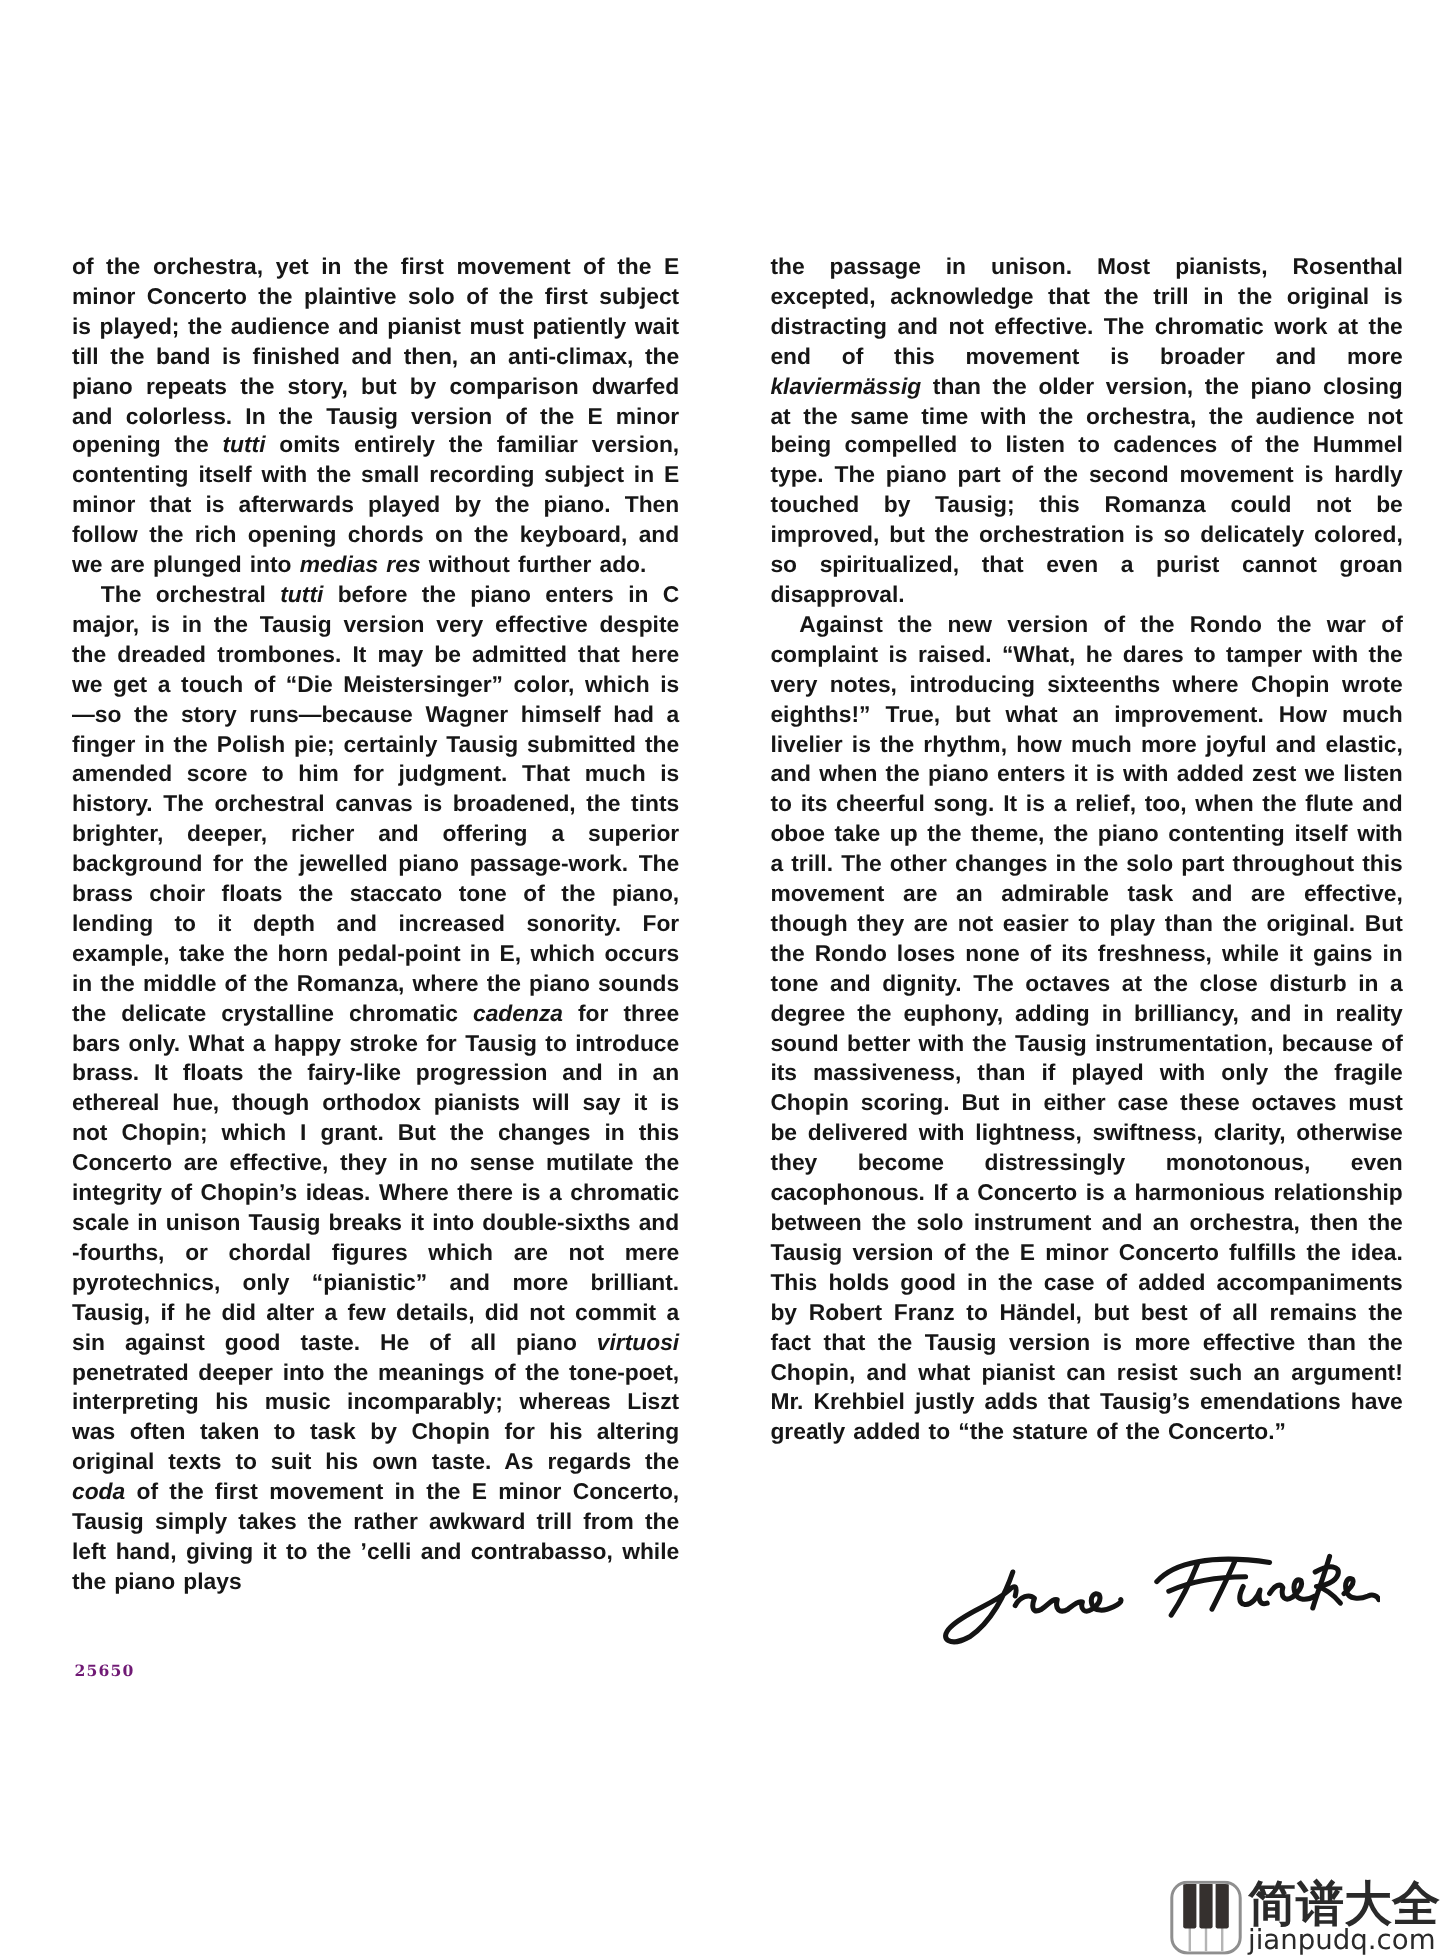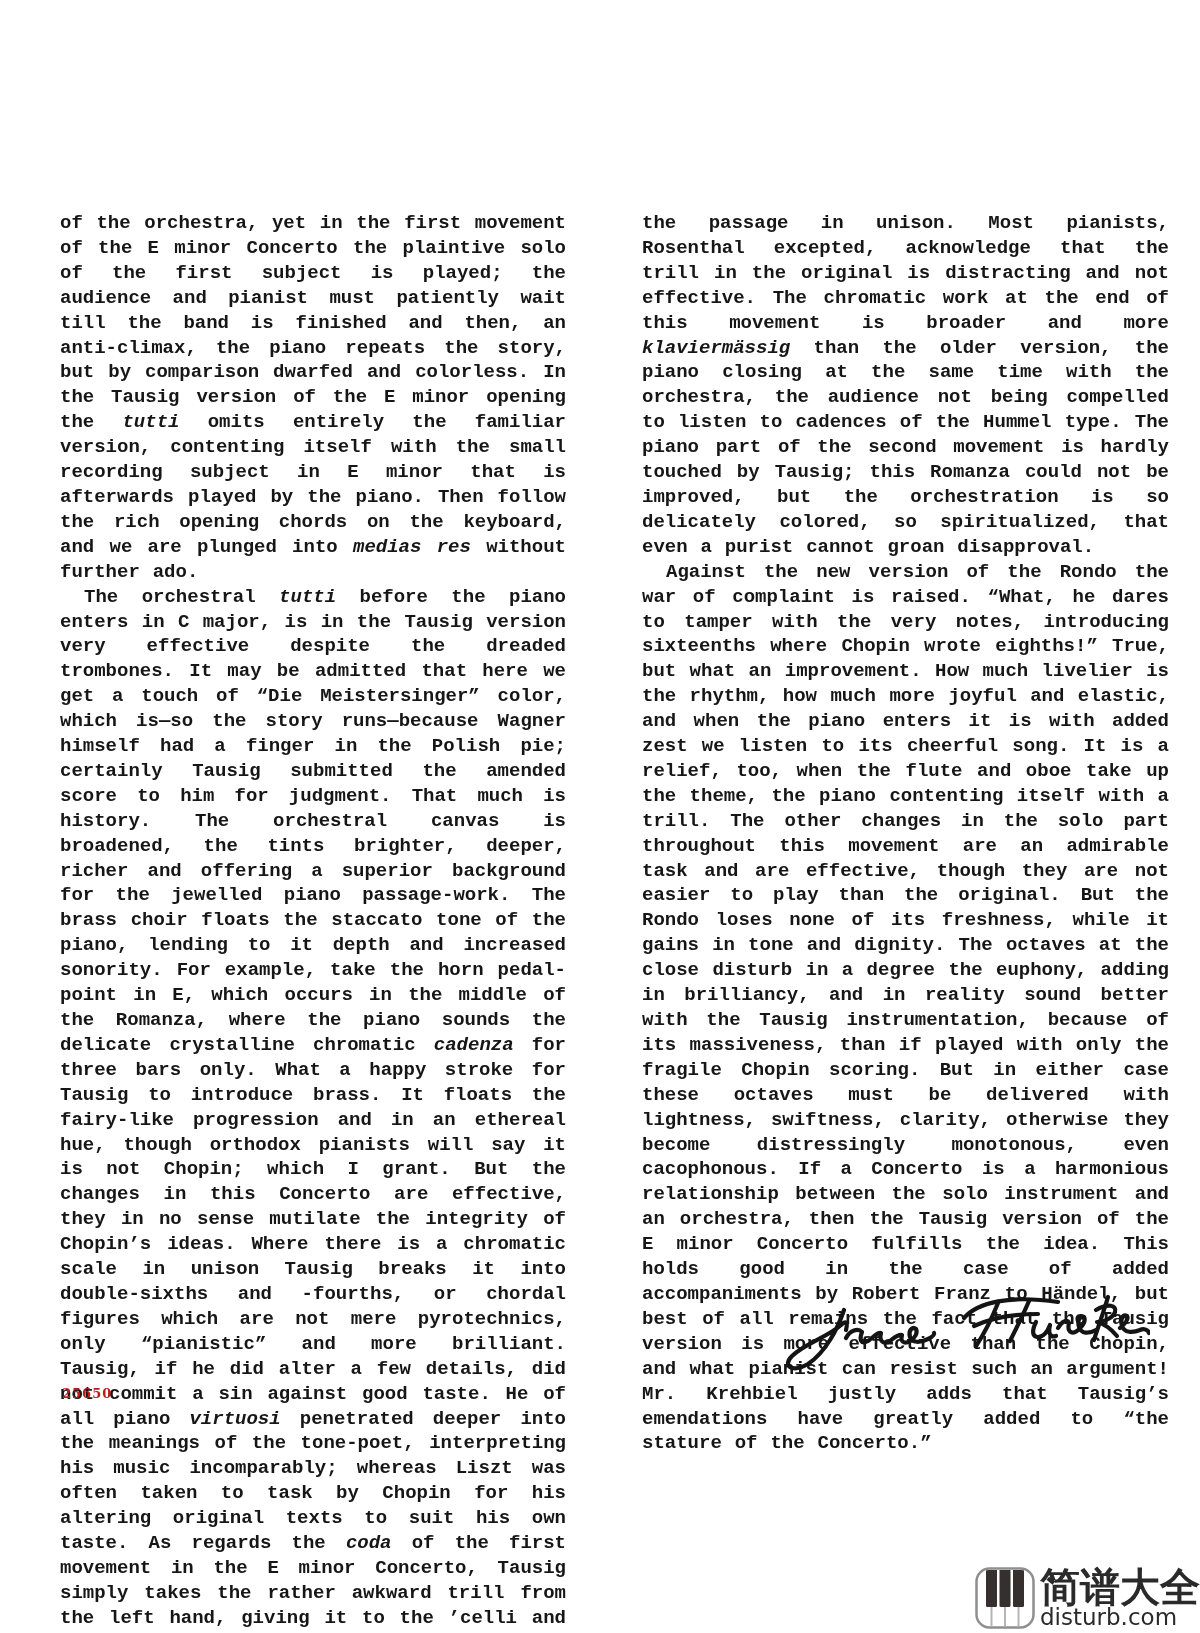--- a/index.html
+++ b/index.html
@@ -1,26 +1,26 @@
 <!DOCTYPE html>
 <html><head>
 <meta charset="utf-8">
 <style>
   html,body{margin:0;padding:0;background:#ffffff;}
   .page{position:relative;width:1200px;height:1633px;background:#ffffff;overflow:hidden;
         font-family:"DejaVu Serif",serif;}
   .columns{position:absolute;left:60px;top:211px;display:flex;gap:46px;}
   .col-left{width:506px;}
   .col-right{width:527px;margin-left:30px;}
-  .para{margin:0;text-align:justify;font-family:Liberation Mono, monospace;font-weight:700;
+  .para{margin:0;text-align:justify;font-family:Liberation Sans, sans-serif;font-weight:700;
         font-size:19px;line-height:24.9px;color:#161616;word-spacing:1.5px;letter-spacing:0px;}
   .para.indent{text-indent:24px;}
   .it{font-style:italic;}
   .plate{position:absolute;left:62px;top:1386px;font-family:"DejaVu Serif",serif;
-         font-weight:700;font-size:13px;color:#b91c1c;letter-spacing:1px;}
+         font-weight:700;font-size:13px;color:#701a75;letter-spacing:1px;}
   .signature{position:absolute;left:778px;top:1292px;width:372px;height:82px;}
   .signature svg{display:block;}
   .sr{position:absolute;width:1px;height:1px;overflow:hidden;clip:rect(0 0 0 0);opacity:0;}
   .watermark{position:absolute;right:0px;bottom:4px;display:flex;align-items:flex-start;gap:5px;text-align:right;}
   .wm-text{display:flex;flex-direction:column;align-items:flex-start;}
   .wm-name{font-family:"DejaVu Sans","Liberation Sans",sans-serif;font-size:40px;line-height:40px;
            font-weight:600;color:#2a2a2a;white-space:nowrap;}
   .wm-url{font-family:"DejaVu Sans","Liberation Sans",sans-serif;font-size:23px;line-height:23px;
           font-weight:500;color:#2a2a2a;margin-top:-1px;}
 </style>
@@ -71,17 +71,17 @@
         <line x1="16.5" y1="38" x2="16.5" y2="59" stroke="#b5b5b5" stroke-width="2"></line>
         <line x1="30" y1="38" x2="30" y2="59" stroke="#b5b5b5" stroke-width="2"></line>
         <line x1="43.5" y1="38" x2="43.5" y2="59" stroke="#b5b5b5" stroke-width="2"></line>
         <rect x="11" y="2" width="11" height="38" rx="1.5" fill="#35302e"></rect>
         <rect x="24.5" y="2" width="11" height="38" rx="1.5" fill="#35302e"></rect>
         <rect x="38" y="2" width="11" height="38" rx="1.5" fill="#35302e"></rect>
       </g>
     </svg>
     <div class="wm-text">
       <div class="wm-name">简谱大全</div>
-      <div class="wm-url">disturb.com</div>
+      <div class="wm-url">jianpudq.com</div>
     </div>
   </div>
 
 </div>
 
 </body></html>

